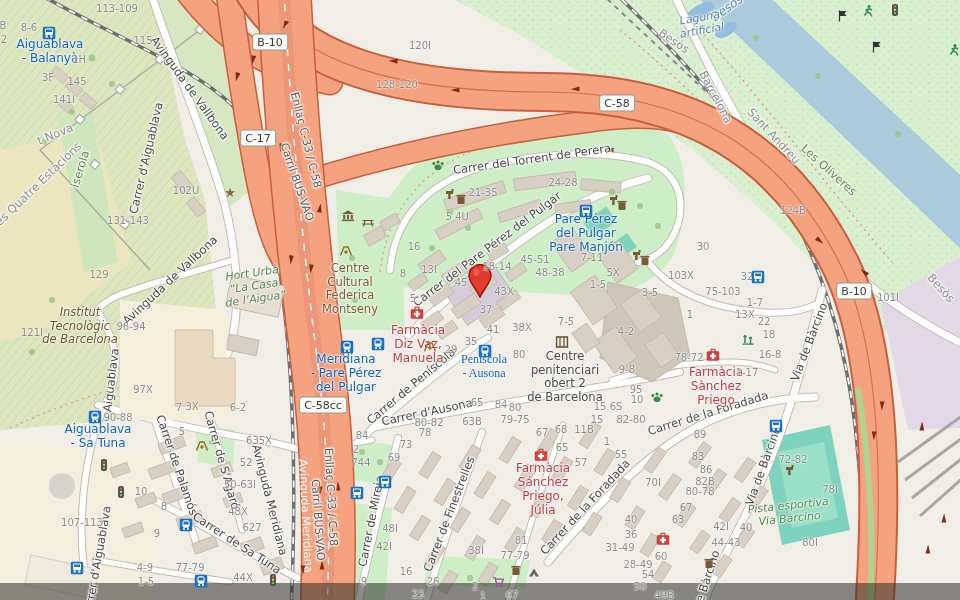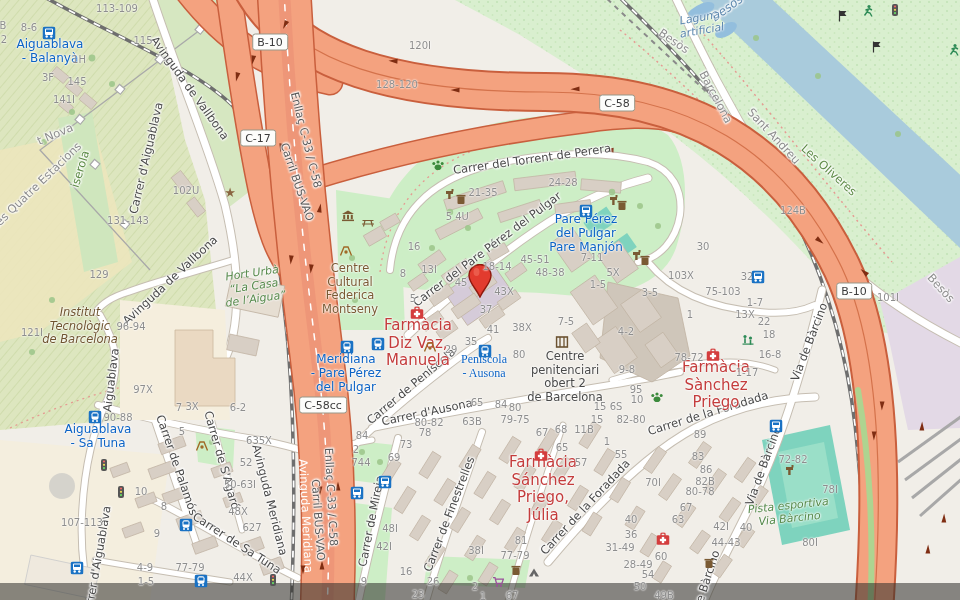--- a/index.html
+++ b/index.html
@@ -12,21 +12,21 @@
   .s-road{color:#4a4a4a;font-size:11.5px;}
   .s-minor{color:#5a5a5a;font-size:11px;}
   .s-boundary{color:#8d8d8d;font-size:11.5px;}
   .s-white{color:#ffffff;font-size:11.5px;text-shadow:none;}
   .s-green{color:#5d8b46;font-size:11.5px;}
   .s-water{color:#5a86ad;font-style:italic;font-size:12px;}
   .hn{position:absolute;transform:translate(-50%,-50%);color:#8e8e8e;font-size:10px;
       white-space:nowrap;text-shadow:0 0 2px #fff,0 0 2px #fff;pointer-events:none;}
   .poi{position:absolute;transform:translate(-50%,-50%);text-align:center;line-height:1.18;
        white-space:nowrap;text-shadow:0 0 2px #fff,0 0 2px #fff,0 0 3px #fff;pointer-events:none;}
-  .p-red{color:#c43c3c;font-size:15px;}
+  .p-red{color:#c43c3c;font-size:12px;}
   .p-brown{color:#7a5a33;font-size:11.5px;}
   .p-brown-i{color:#6f5430;font-size:11.5px;font-style:italic;}
   .p-dark{color:#4a4a4a;font-size:11.5px;}
   .p-green-i{color:#55894a;font-size:11px;font-style:italic;}
   .p-blue-i{color:#5a86ad;font-size:11px;font-style:italic;}
   .transit{position:absolute;transform:translate(-50%,-50%);text-align:center;line-height:1.15;
        color:#0c63c5;font-size:12px;white-space:nowrap;
        text-shadow:0 0 2px #fff,0 0 2px #fff,0 0 3px #fff;pointer-events:none;}
   .shield{position:absolute;transform:translate(-50%,-50%);background:#fdfdfb;color:#3c3c3c;
        border:1px solid #979789;border-radius:3px;padding:0 4px;font-size:11px;line-height:15px;

